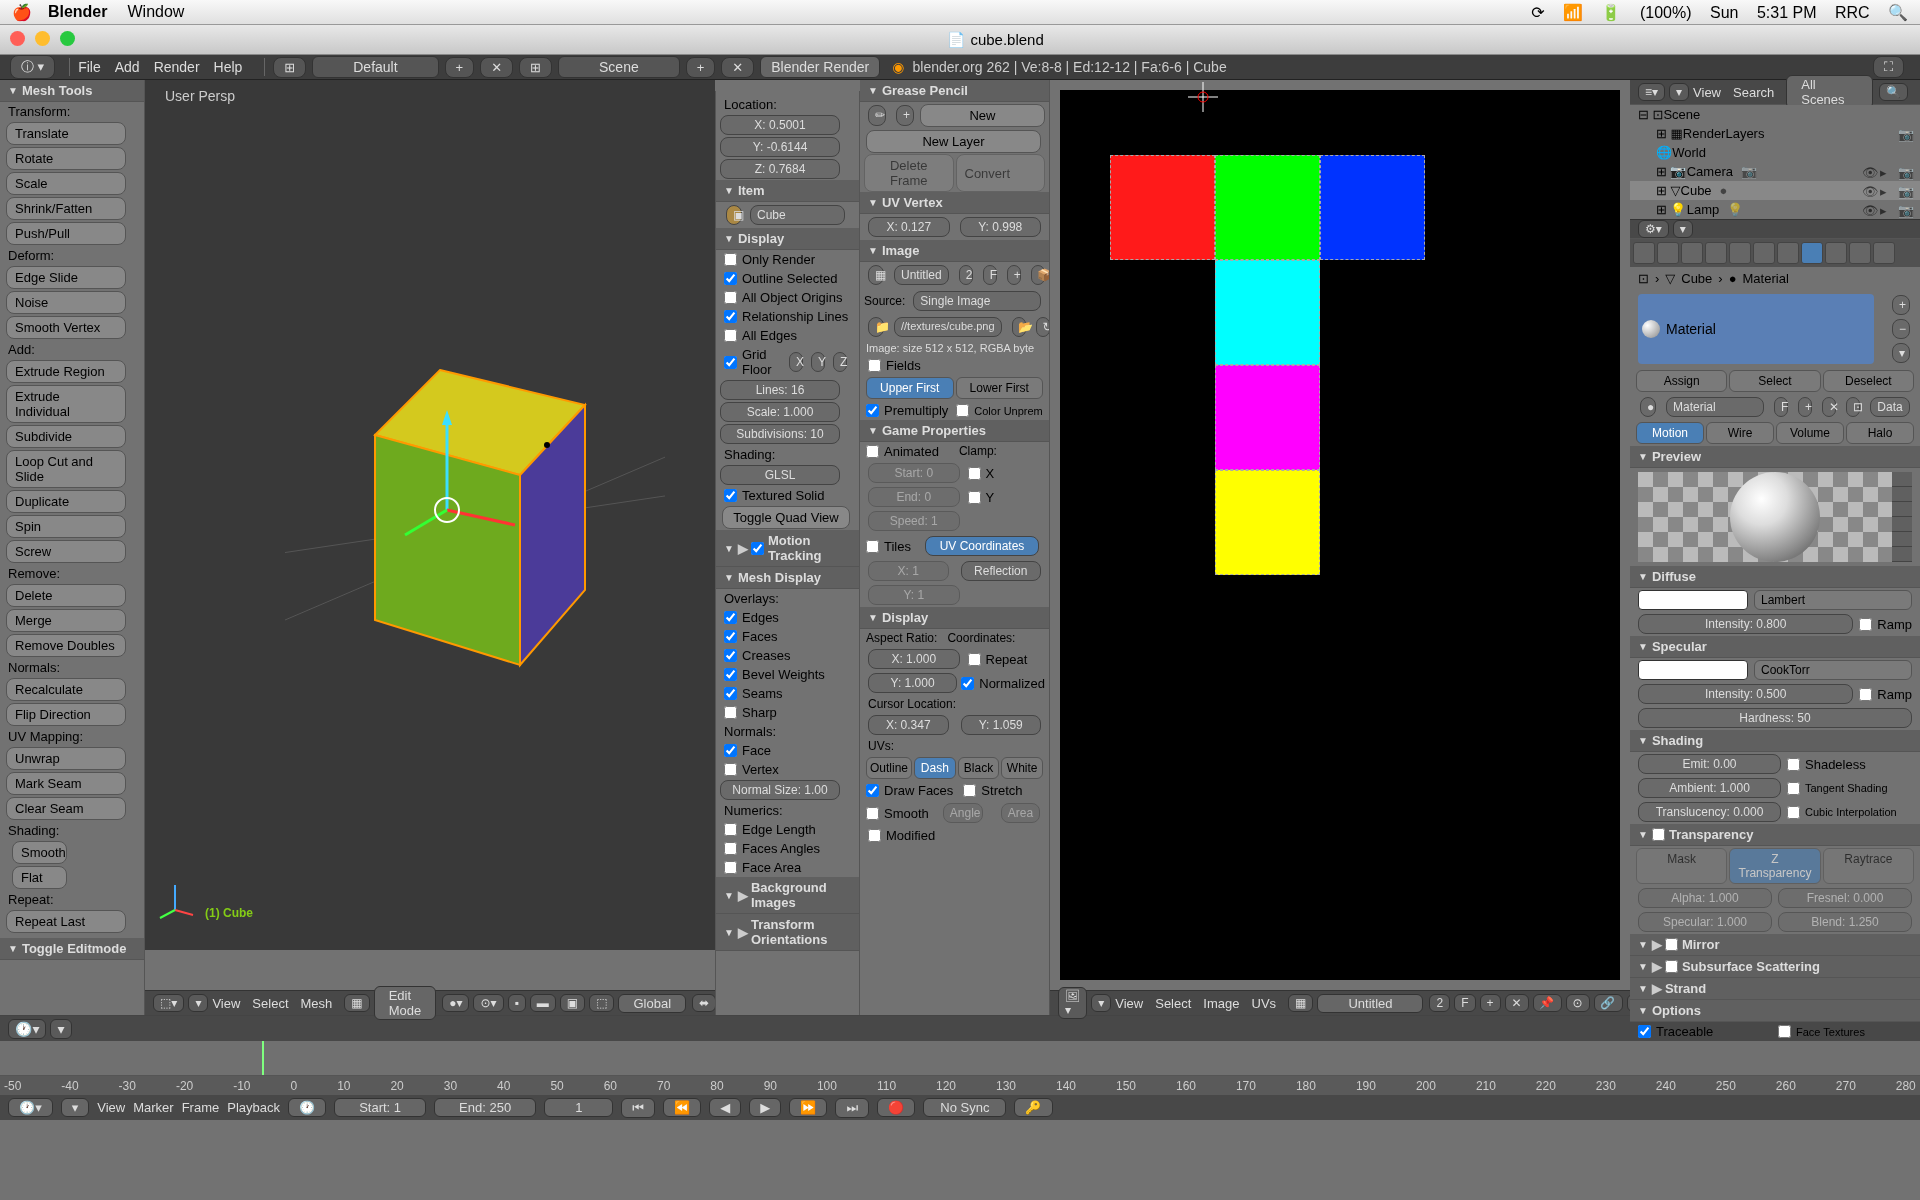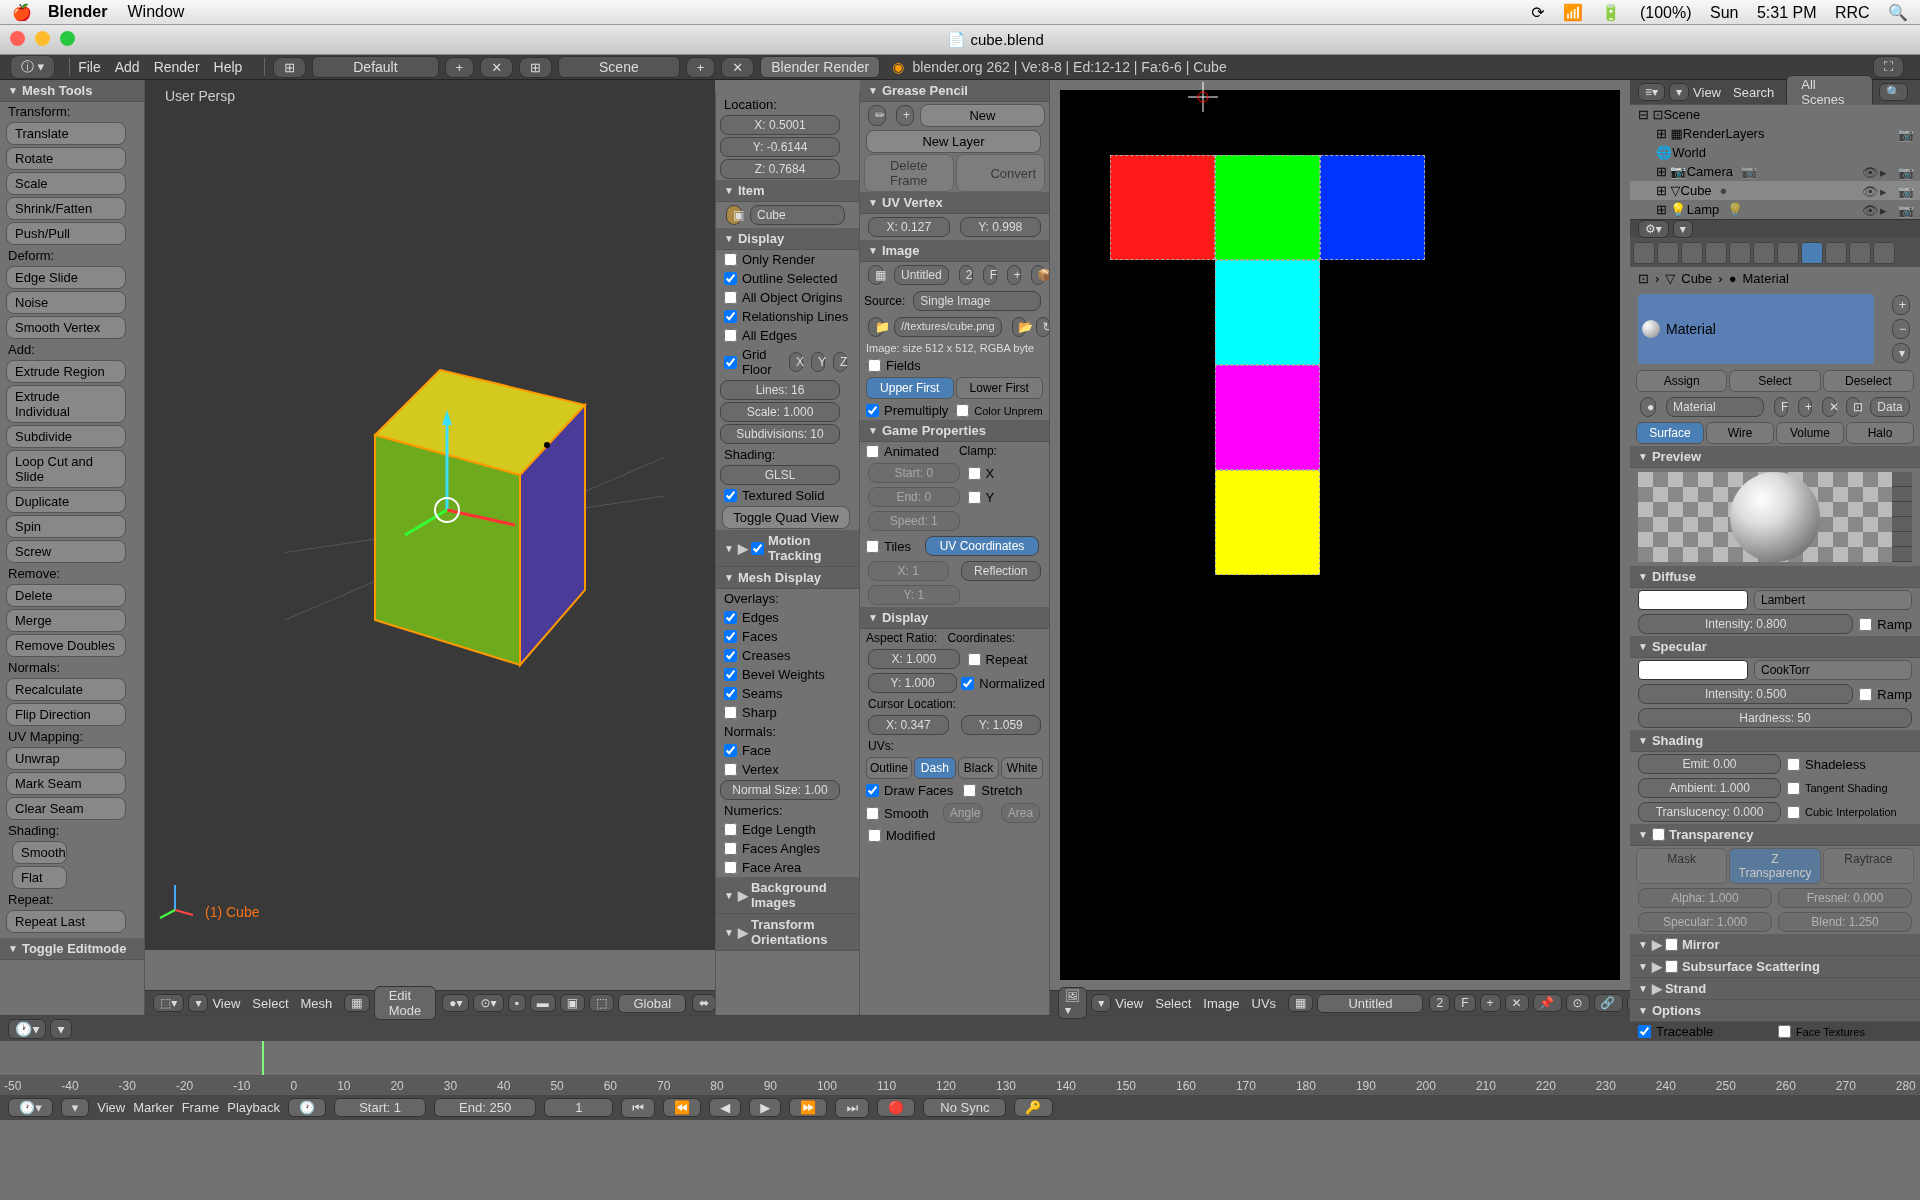--- a/index.html
+++ b/index.html
@@ -27,21 +27,21 @@
 .section-hdr { background:#606060; color:#ddd; font-size:13px; padding:3px 8px; border-bottom:1px solid #555; font-weight:bold; display:flex; align-items:center; }
 .section-hdr::before { content:'▼'; font-size:10px; margin-right:4px; }
 .sub-label { color:#000; font-size:13px; padding:2px 8px; }
 .tool-btn { background:#888; border:1px solid #555; border-radius:8px; margin:1px 6px; padding:3px 8px; color:#000; font-size:13px; text-align:left; cursor:pointer; display:block; width:120px; }
 .tool-btn.half { display:inline-block; width:55px; }
 .val-btn { background:#6a6a6a; border:1px solid #444; border-radius:8px; margin:1px 4px; padding:2px 6px; color:#ddd; font-size:12px; text-align:center; display:inline-block; }
 .check-row { display:flex; align-items:center; padding:2px 8px; font-size:13px; color:#000; }
 .check-row input { margin-right:5px; }
 .viewport { background:#393939; position:relative; flex:1; }
 .persp-label { position:absolute; top:8px; left:20px; color:#ccc; font-size:14px; }
-.obj-label { position:absolute; bottom:30px; left:60px; color:#f97316; font-size:14px; }
+.obj-label { position:absolute; bottom:30px; left:60px; color:#84cc16; font-size:12px;font-weight:bold; }
 .region-header { height:25px; background:#484848; display:flex; align-items:center; padding:0 8px; border-top:1px solid #333; font-size:13px; }
 .region-header .ibtn { background:#5a5a5a; border:1px solid #333; border-radius:6px; padding:1px 6px; margin-right:4px; color:#ddd; font-size:12px; }
 .region-header .menu { color:#ddd; margin-right:12px; }
 .region-header .mode { background:#666; border:1px solid #333; padding:1px 14px; border-radius:6px; color:#ddd; margin-right:6px; }
 .uv-canvas { background:#000; position:relative; flex:1; margin:6px; }
 .uv-sq { position:absolute; width:105px; height:105px; border:1px dashed #aaa; }
 .outliner { background:#727272; }
 .out-row { display:flex; align-items:center; padding:2px 8px; font-size:13px; color:#000; }
 .out-row .indent { width:18px; }
 .out-row .right-icons { margin-left:auto; display:flex; gap:4px; }
@@ -329,21 +329,21 @@
   <div class="col pnl" style="width:190px;border-right:1px solid #555;">
     <div class="section-hdr">Grease Pencil</div>
     <div style="display:flex;padding:2px 4px;gap:2px">
         <span class="val-btn" style="width:18px">✏</span>
         <span class="val-btn" style="width:18px">+</span>
         <button class="tool-btn" style="flex:1;text-align:center;margin:0">New</button>
       </div>
     <button class="tool-btn" style="width:175px;text-align:center">New Layer</button>
     <div style="display:flex;padding:0 4px;gap:2px">
         <button class="tool-btn" style="flex:1;margin:0;opacity:.5;text-align:center">Delete Frame</button>
-        <button class="tool-btn" style="flex:1;margin:0;opacity:.5;text-align:right">Convert</button>
+        <button class="tool-btn" style="flex:1;margin:0;opacity:.5;text-align:left">Convert</button>
       </div>
     <div class="section-hdr">UV Vertex</div>
     <div style="display:flex;padding:2px 4px;gap:2px">
         <span class="val-btn" style="flex:1">X: 0.127</span>
         <span class="val-btn" style="flex:1">Y: 0.998</span>
       </div>
     <div class="section-hdr">Image</div>
     <div style="display:flex;padding:2px 4px;gap:2px">
         <span class="val-btn" style="width:16px">▦</span>
         <span class="val-btn" style="flex:1;text-align:left">Untitled</span>
@@ -621,21 +621,21 @@
     <div style="display:flex;padding:2px 6px;gap:2px">
         <span class="val-btn" style="width:16px">●</span>
         <span class="val-btn" style="flex:1;text-align:left">Material</span>
         <span class="val-btn" style="width:14px">F</span>
         <span class="val-btn" style="width:14px">+</span>
         <span class="val-btn" style="width:14px">✕</span>
         <span class="val-btn" style="width:14px">⊡</span>
         <span class="val-btn" style="width:40px">Data</span>
       </div>
     <div class="btn-row">
-        <span class="b active">Surface</span>
+        <span class="b active">Motion</span>
         <span class="b">Wire</span>
         <span class="b">Volume</span>
         <span class="b">Halo</span>
       </div>
     <div class="section-hdr">Preview</div>
     <div class="preview-ball">
         <div class="checker"></div>
         <div class="sphere"></div>
         <div class="side">
           <span></span>

